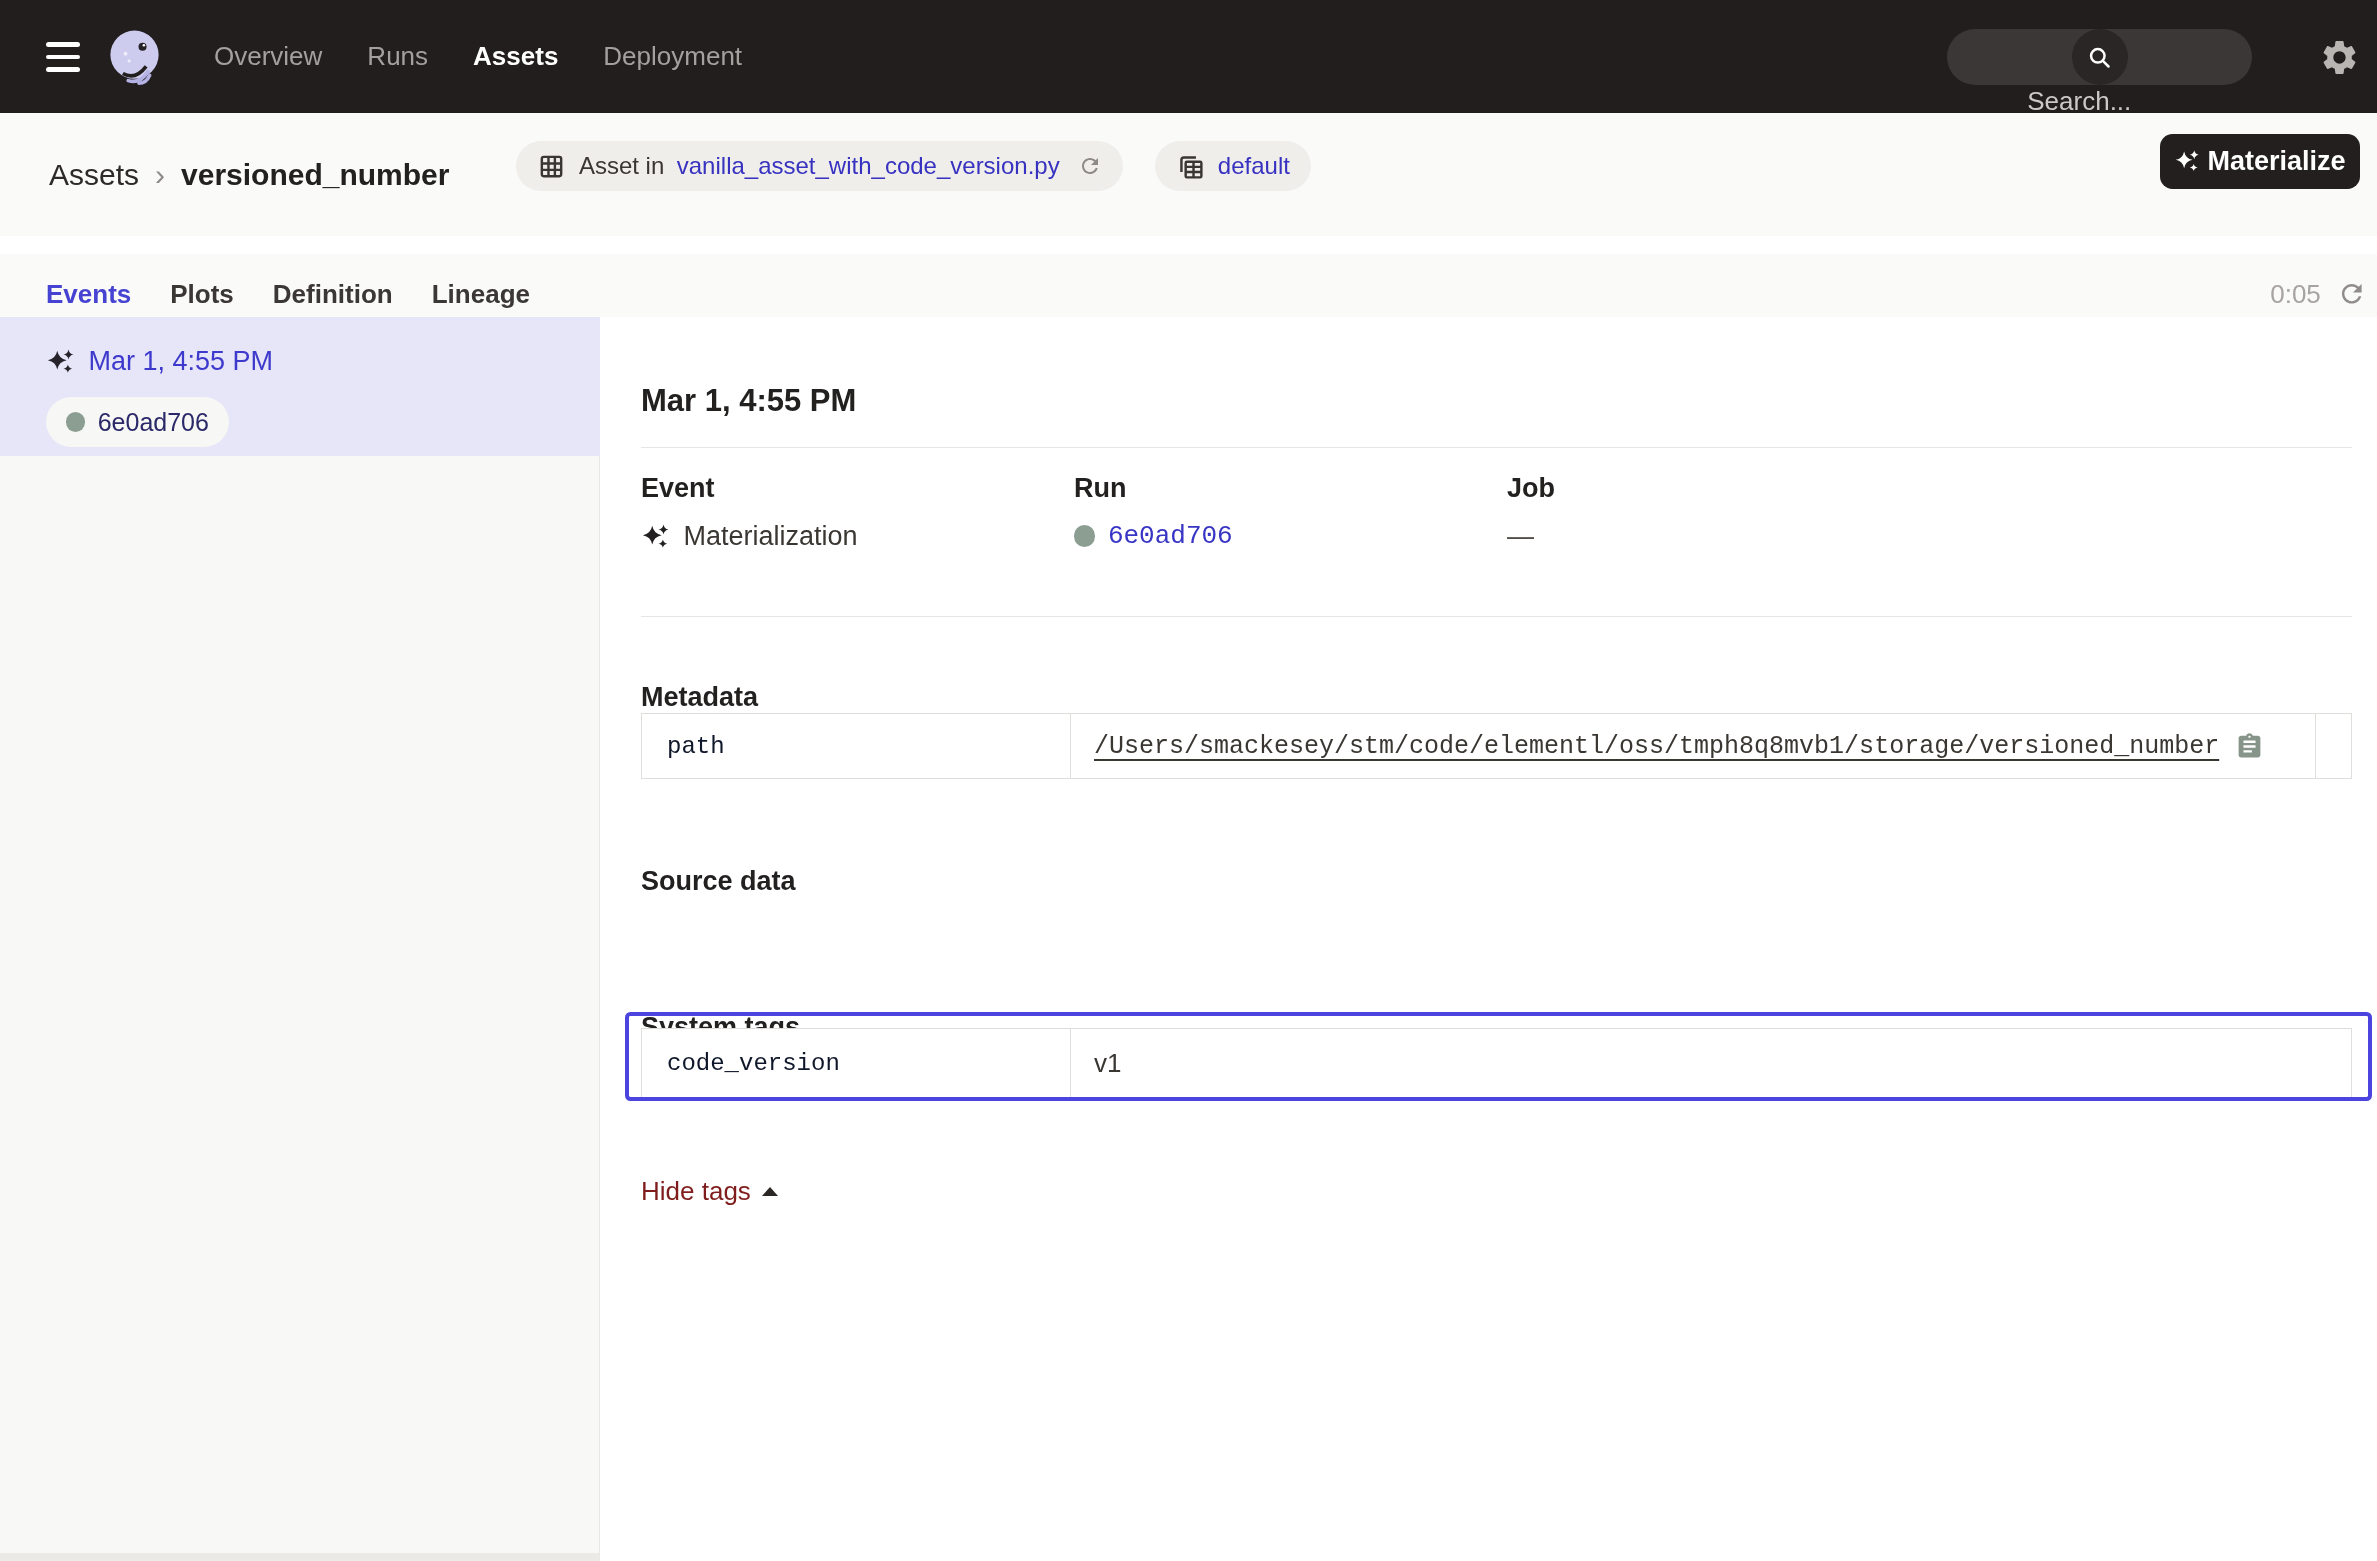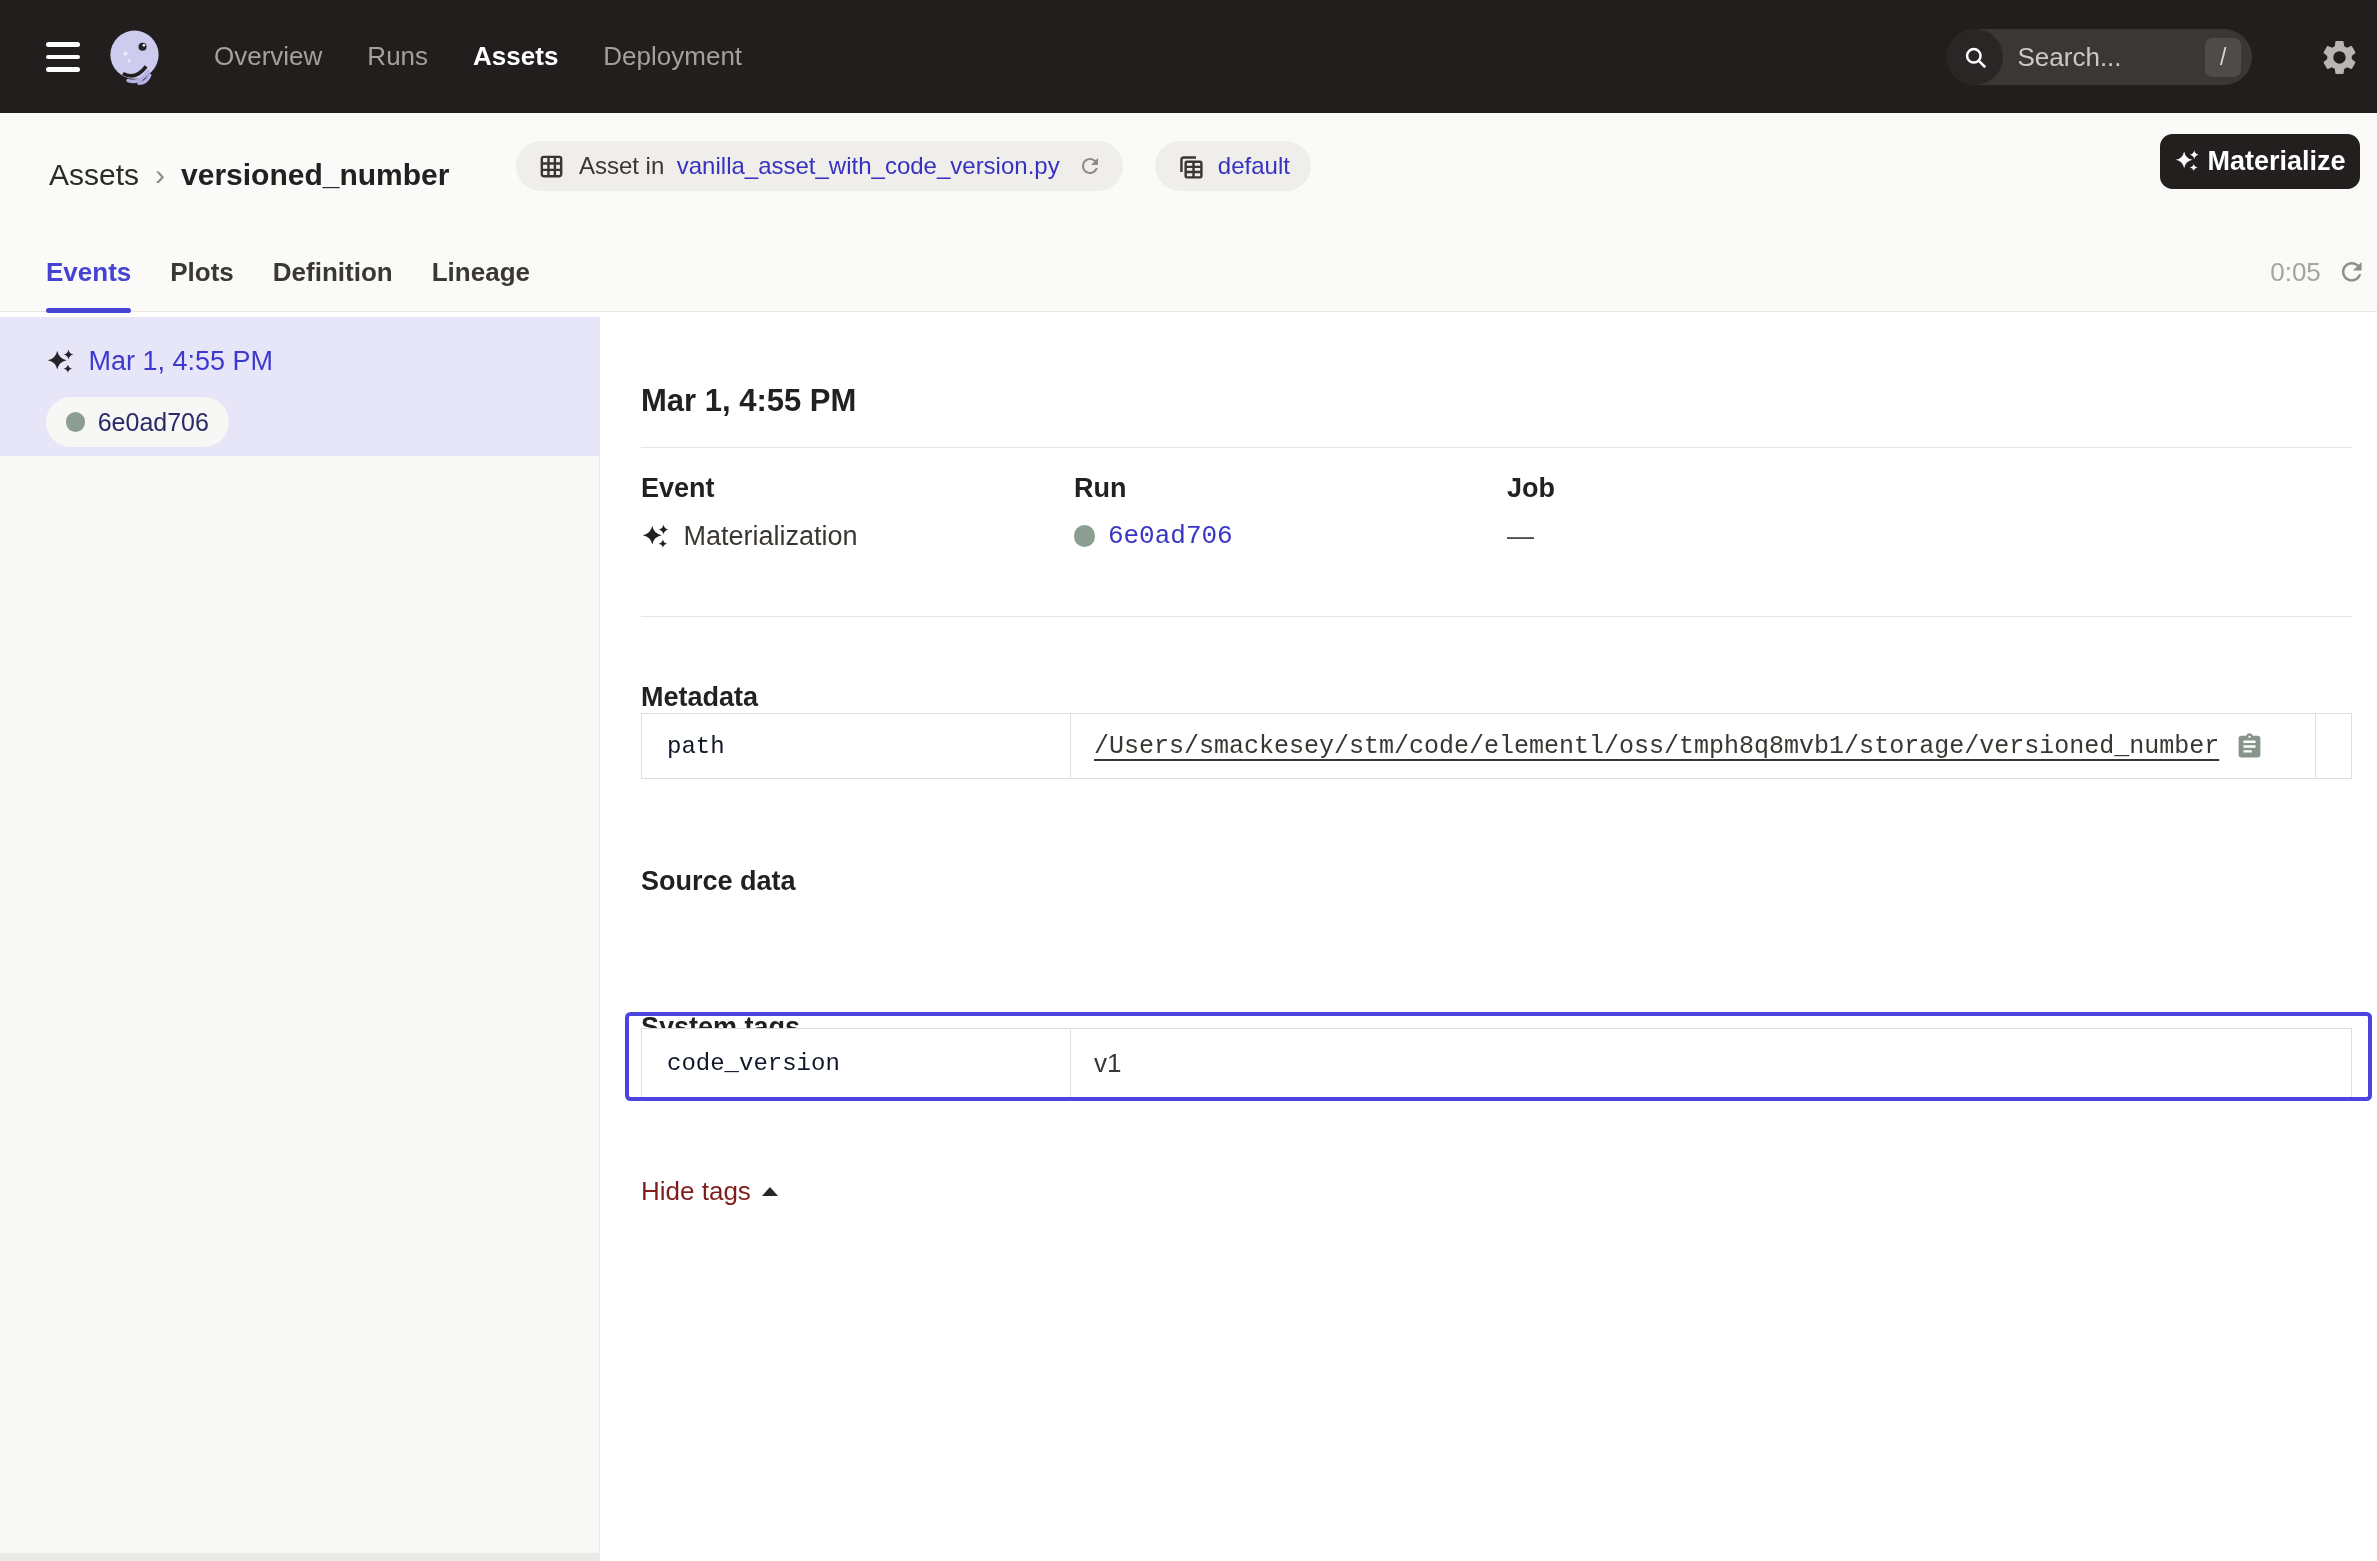--- a/index.html
+++ b/index.html
@@ -10,21 +10,21 @@
   .page { position: relative; width: 2377px; height: 1561px; background: #FFFFFF; overflow: hidden; }
 
   
   .topnav { position: absolute; left: 0; top: 0; width: 2377px; height: 113px; background: #221E1D; }
   .hamburger { position: absolute; left: 46px; top: 42px; width: 34px; height: 29.5px; display: flex; flex-direction: column; justify-content: space-between; cursor: pointer; }
   .hamburger span { display: block; height: 4.5px; border-radius: 2.7px; background: #FFFFFF; }
   .logo { position: absolute; left: 105px; top: 27px; width: 59px; height: 59px; }
   .nav-links { position: absolute; left: 214px; top: 0; height: 113px; display: flex; align-items: center; gap: 45px; }
   .nav-link { font-size: 26px; font-weight: 500; color: #A3A09E; cursor: pointer; }
   .nav-link.active { color: #FFFFFF; font-weight: 700; }
-  .search { position: absolute; left: 1947px; top: 29px; width: 305px; height: 56px; border-radius: 29px; background: #3B3736; display: flex; align-items: center; }
+  .search { position: absolute; left: 1947px; top: 29px; width: 305px; height: 56px; border-radius: 29px; background: #3B3736; display: flex; align-items: center; flex-direction: column; }
   .search-circle { width: 56px; height: 56px; border-radius: 50%; background: #2A2625; display: flex; align-items: center; justify-content: center; flex: 0 0 auto; }
   .search input { background: transparent; border: none; outline: none; color: #CBC8C6; font-size: 26px; margin-left: 12.5px; width: 161px; font-family: "Liberation Sans", sans-serif; }
   .search input::placeholder { color: #CBC8C6; opacity: 1; }
   .slash-badge { margin-left: auto; margin-right: 10.7px; width: 36px; height: 39px; border-radius: 7.1px; background: #4F4B49; color: #D8D5D3; font-size: 23px; display: flex; align-items: center; justify-content: center; }
   .gear { position: absolute; left: 2319px; top: 37px; width: 41px; height: 41px; color: #B8B5B2; cursor: pointer; }
 
   
   .subheader { position: absolute; left: 0; top: 113px; width: 2377px; height: 123px; background: #FAFAF9; }
   .breadcrumb { position: absolute; left: 49px; top: 0; height: 123px; display: flex; align-items: center; gap: 16px; }
   .crumb-root { font-size: 30px; color: #2E2A27; cursor: pointer; }
@@ -32,21 +32,21 @@
   .crumb-current { font-size: 30px; font-weight: 700; color: #232020; }
   .chips { position: absolute; left: 516px; top: 28px; display: flex; gap: 32px; }
   .chip { height: 50px; border-radius: 25px; background: #EFEEEB; display: flex; align-items: center; padding: 0 21.4px; gap: 12.5px; font-size: 24px; color: #3A3632; white-space: nowrap; }
   .chip .icon24 { width: 29px; height: 29px; color: #3A3632; flex: 0 0 auto; }
   .chip a, .chip-link { color: #3732C0; cursor: pointer; text-decoration: none; }
   .chip .mini-refresh { width: 24px; height: 24px; color: #8E8A86; margin-left: 5.4px; cursor: pointer; }
   .materialize-btn { position: absolute; left: 2160px; top: 20.5px; width: 200px; height: 55px; border-radius: 12.5px; background: #231F1F; color: #FFFFFF; font-size: 27px; font-weight: 600; display: flex; align-items: center; justify-content: center; gap: 6px; cursor: pointer; border: none; }
   .materialize-btn .icon24 { width: 27px; height: 27px; color: #FFFFFF; }
 
   
-  .tabsrow { position: absolute; left: 0; top: 232px; width: 2377px; height: 80px; background: #FAFAF9; border-bottom: 0.9px solid #E7E6E3; padding-left: 40px; }
+  .tabsrow { position: absolute; left: 0; top: 254px; width: 2377px; height: 80px; background: #FAFAF9; border-bottom: 0.9px solid #E7E6E3; padding-left: 40px; }
   .tabs { position: absolute; left: 46px; top: 0; height: 80px; display: flex; gap: 39px; }
   .tab { position: relative; display: flex; align-items: center; height: 100%; font-size: 26px; font-weight: 600; color: #3B3734; cursor: pointer; }
   .tab.active { color: #4643D2; }
   .tab.active::after { content: ""; position: absolute; left: 0; right: 0; bottom: -0.9px; height: 4.5px; background: #4643D2; border-radius: 2.7px; }
   .timer { position: absolute; right: 10.7px; top: 0; height: 80px; display: flex; align-items: center; gap: 16px; }
   .timer-text { font-size: 26px; color: #A6A3A0; }
   .timer .icon24 { width: 29.5px; height: 29.5px; color: #8F8C89; cursor: pointer; }
 
   
   .content { position: absolute; left: 0; top: 317px; width: 2377px; height: 1244px; }

